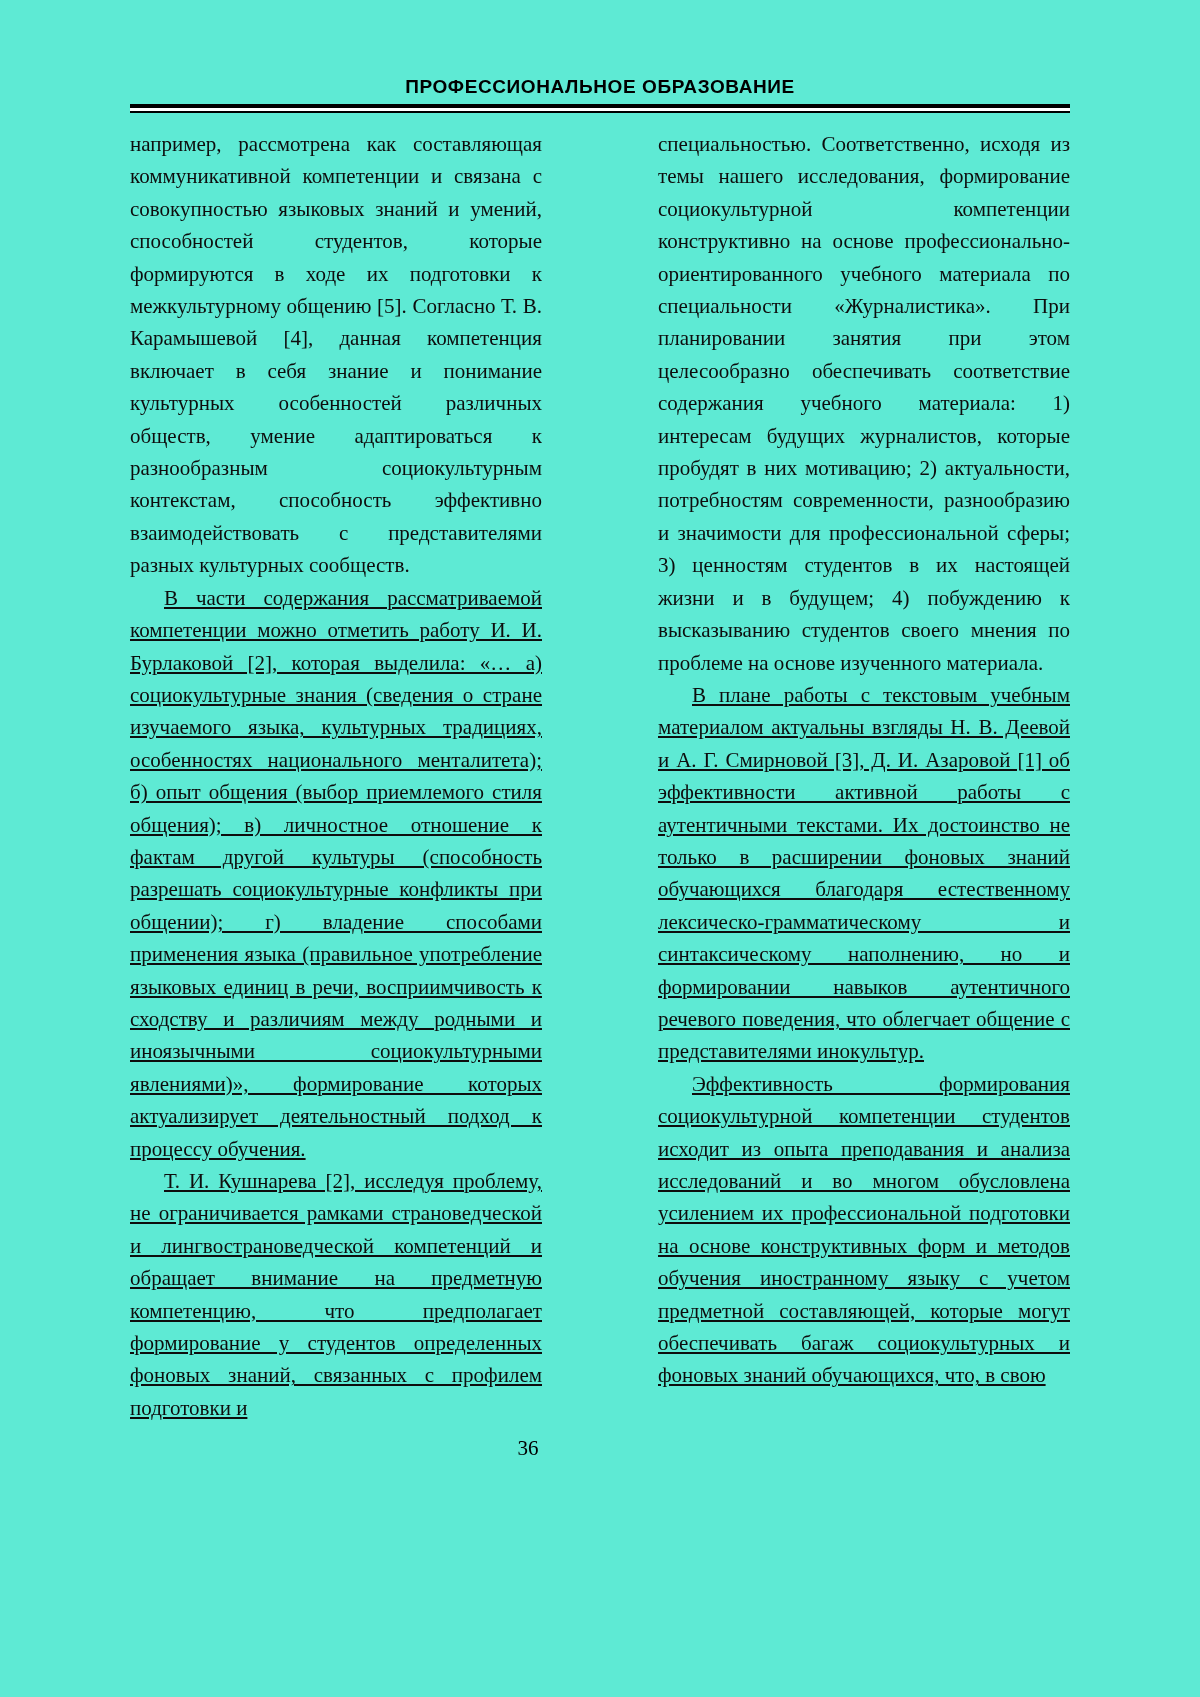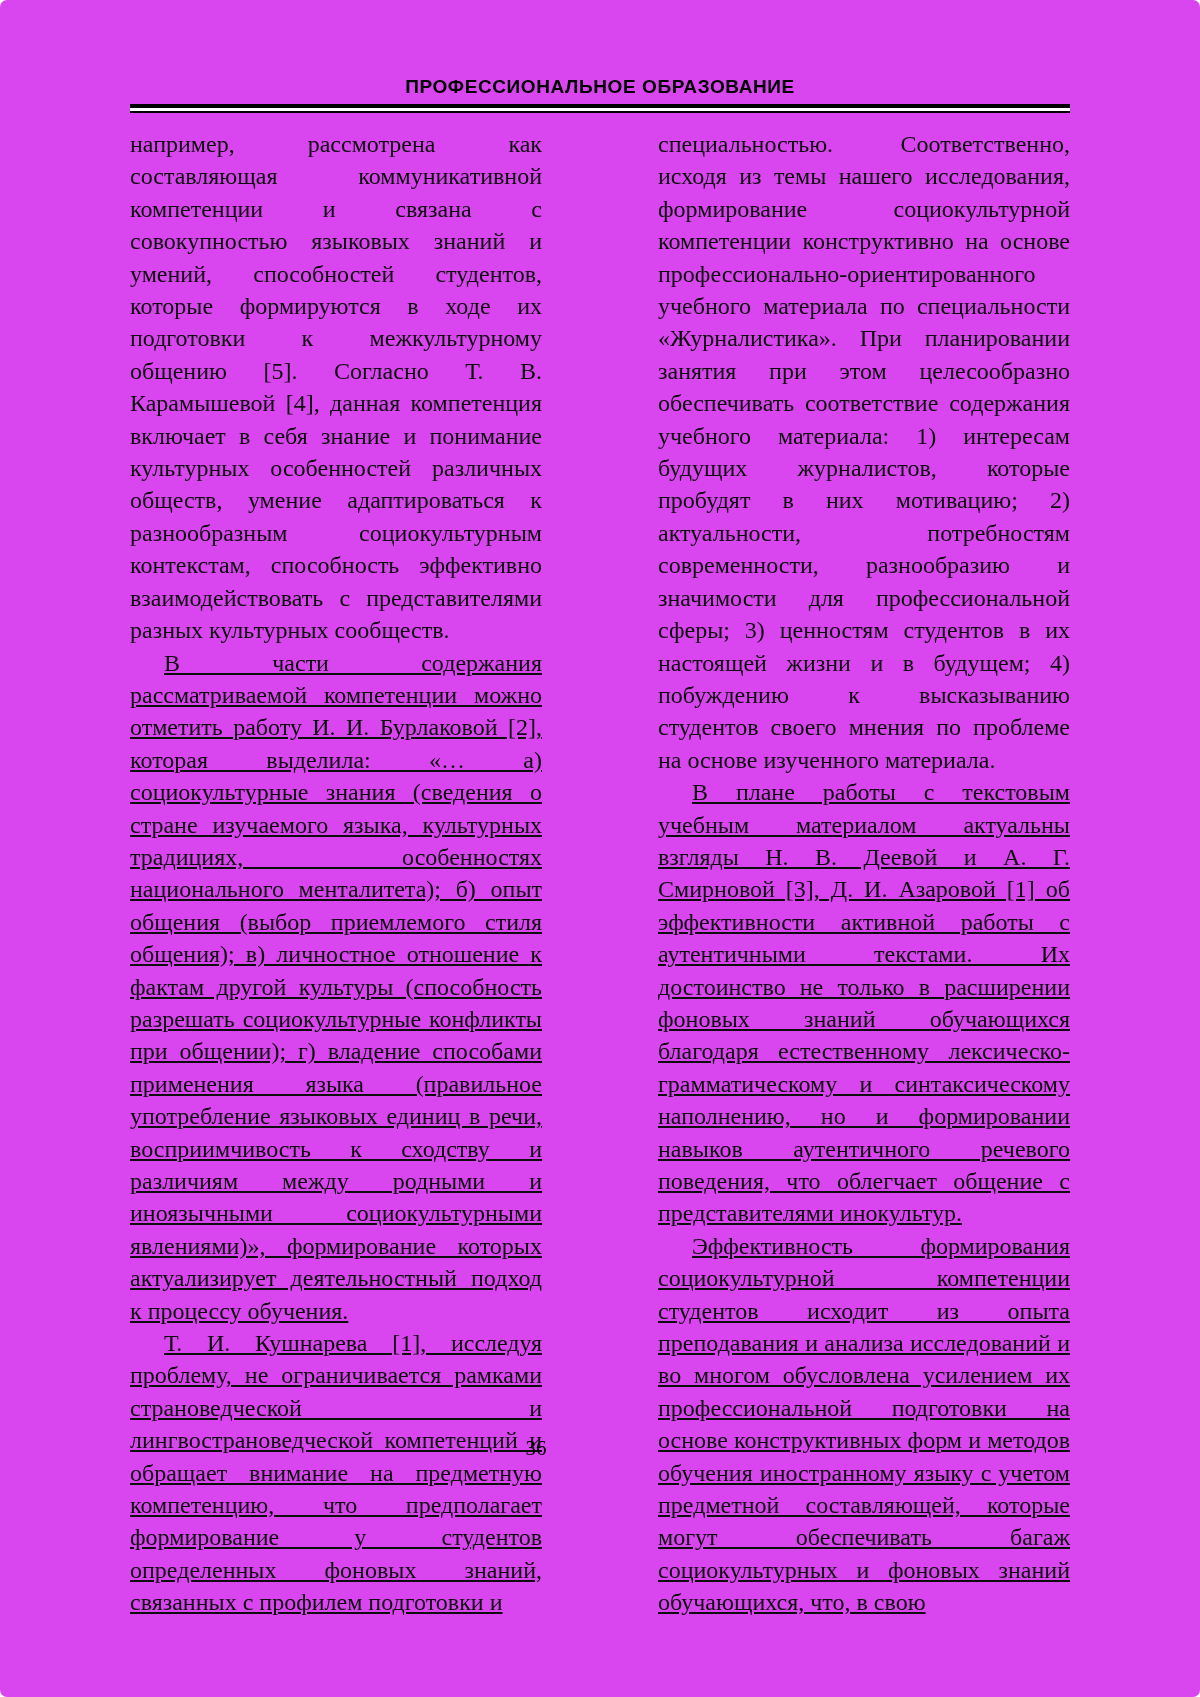--- a/index.html
+++ b/index.html
@@ -5,25 +5,24 @@
   html, body {
     margin: 0;
     padding: 0;
     background: #ffffff;
   }
   .page {
     position: relative;
     width: 1200px;
     height: 1697px;
     margin: 0 auto;
-    background: #d946ef;
+    background: #5eead4;
     font-family: "Liberation Serif", serif;
     color: #0d0d0d;
     box-sizing: border-box;
-    border-radius: 7px;
   }
   .running-head {
     position: absolute;
     top: 76px;
     left: 0;
     width: 1200px;
     text-align: center;
     font-family: "Liberation Sans", sans-serif;
     font-weight: bold;
     font-size: 19px;
@@ -54,34 +53,34 @@
     left: 130px;
     width: 940px;
     display: flex;
     justify-content: space-between;
   }
   .col {
     width: 412px;
   }
   .col p {
     margin: 0;
-    font-size: 24px;
+    font-size: 21px;
     line-height: 32.4px;
     text-align: justify;
     text-justify: inter-word;
     hyphens: manual;
   }
   .col p.indent {
     text-indent: 34px;
     text-decoration: underline;
   }
   .folio {
     position: absolute;
     top: 1436px;
-    left: 8px;
+    left: 0;
     width: 1056px;
     text-align: center;
     font-size: 21px;
     color: #000000;
   }
 </style>
 </head>
 <body>
 
 <div class="page">
@@ -92,21 +91,21 @@
     <div class="rule-thick"></div>
     <div class="rule-gap"></div>
     <div class="rule-thin"></div>
   </div>
 
   <div class="columns">
 
     <div class="col">
       <p>например, рассмотрена как составляющая коммуникативной компетенции и связана с совокупностью языковых знаний и умений, способностей студентов, которые формируются в ходе их подготовки к межкультурному общению [5]. Согласно Т. В. Карамышевой [4], данная компетенция включает в себя знание и понимание культурных особенностей различных обществ, умение адаптироваться к разнообразным социокультурным контекстам, способность эффективно взаимодействовать с представителями разных культурных сообществ.</p>
       <p class="indent">В части содержания рассматриваемой компетенции можно отметить работу И. И. Бурлаковой [2], которая выделила: «… а) социокультурные знания (сведения о стране изучаемого языка, культурных традициях, особенностях национального менталитета); б) опыт общения (выбор приемлемого стиля общения); в) личностное отношение к фактам другой культуры (способность разрешать социокультурные конфликты при общении); г) владение способами применения языка (правильное употребление языковых единиц в речи, восприимчивость к сходству и различиям между родными и иноязычными социокультурными явлениями)», формирование которых актуализирует деятельностный подход к процессу обучения.</p>
-      <p class="indent">Т. И. Кушнарева [1], исследуя проблему, не ограничивается рамками страноведческой и лингвострановедческой компетенций и обращает внимание на предметную компетенцию, что предполагает формирование у студентов определенных фоновых знаний, связанных с профилем подготовки и</p>
+      <p class="indent">Т. И. Кушнарева [2], исследуя проблему, не ограничивается рамками страноведческой и лингвострановедческой компетенций и обращает внимание на предметную компетенцию, что предполагает формирование у студентов определенных фоновых знаний, связанных с профилем подготовки и</p>
     </div>
 
     <div class="col">
       <p>специальностью. Соответственно, исходя из темы нашего исследования, формирование социокультурной компетенции конструктивно на основе профессионально-ориентированного учебного материала по специальности «Журналистика». При планировании занятия при этом целесообразно обеспечивать соответствие содержания учебного материала: 1) интересам будущих журналистов, которые пробудят в них мотивацию; 2) актуальности, потребностям современности, разнообразию и значимости для профессиональной сферы; 3) ценностям студентов в их настоящей жизни и в будущем; 4) побуждению к высказыванию студентов своего мнения по проблеме на основе изученного материала.</p>
       <p class="indent">В плане работы с текстовым учебным материалом актуальны взгляды Н. В. Деевой и А. Г. Смирновой [3], Д. И. Азаровой [1] об эффективности активной работы с аутентичными текстами. Их достоинство не только в расширении фоновых знаний обучающихся благодаря естественному лексическо-грамматическому и синтаксическому наполнению, но и формировании навыков аутентичного речевого поведения, что облегчает общение с представителями инокультур.</p>
       <p class="indent">Эффективность формирования социокультурной компетенции студентов исходит из опыта преподавания и анализа исследований и во многом обусловлена усилением их профессиональной подготовки на основе конструктивных форм и методов обучения иностранному языку с учетом предметной составляющей, которые могут обеспечивать багаж социокультурных и фоновых знаний обучающихся, что, в свою</p>
     </div>
 
   </div>
 

